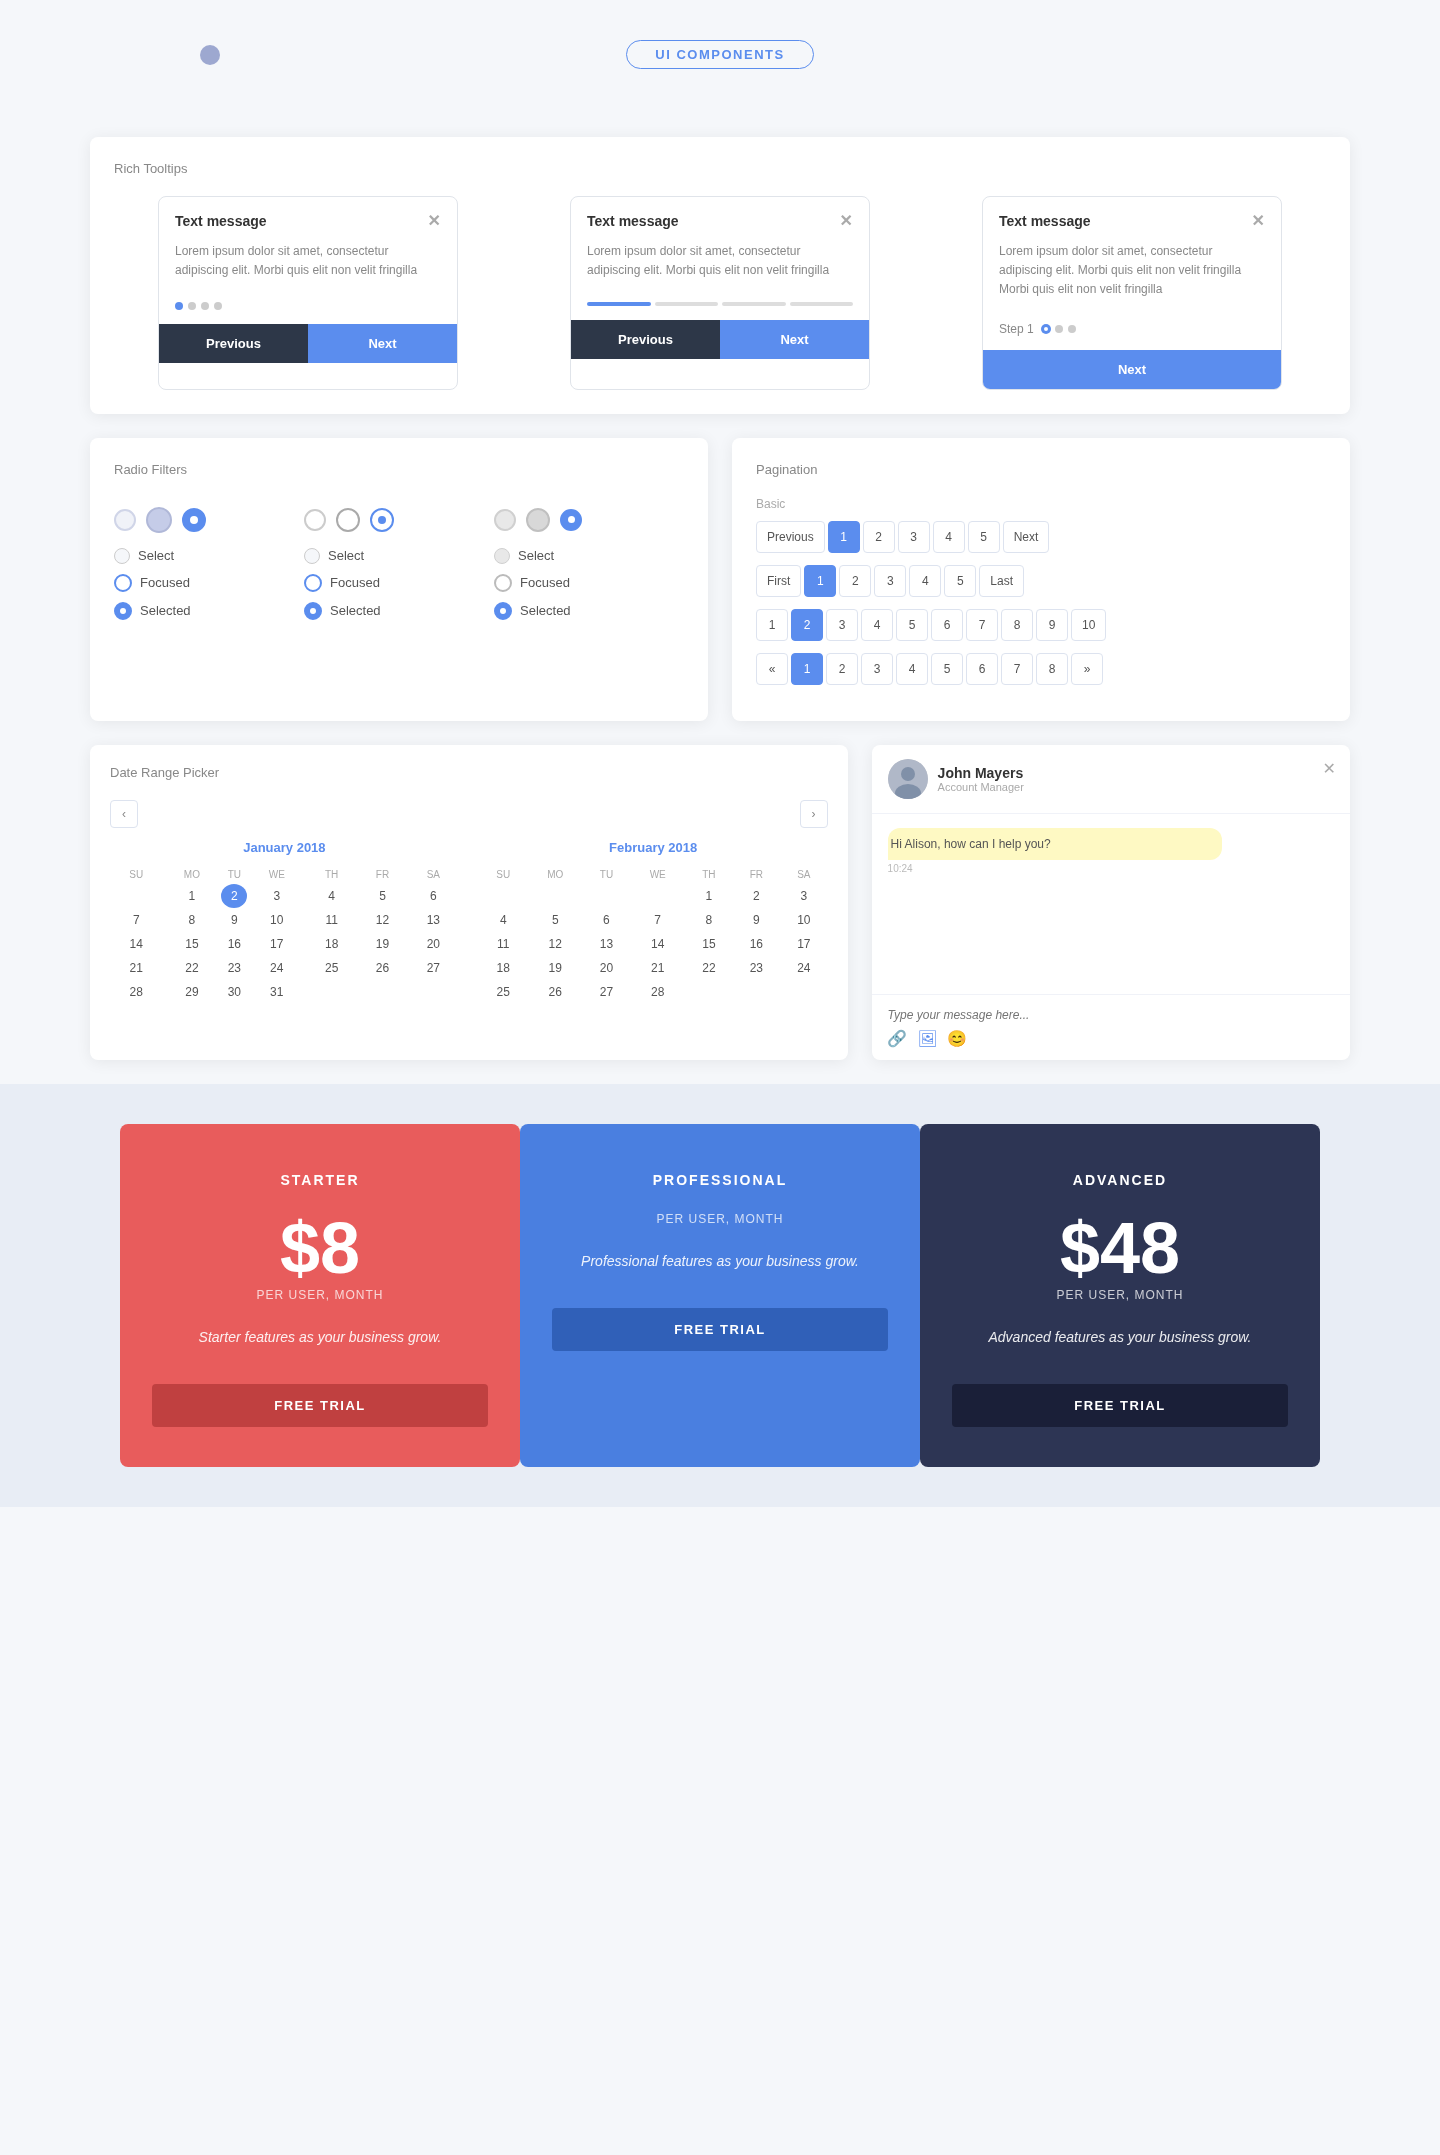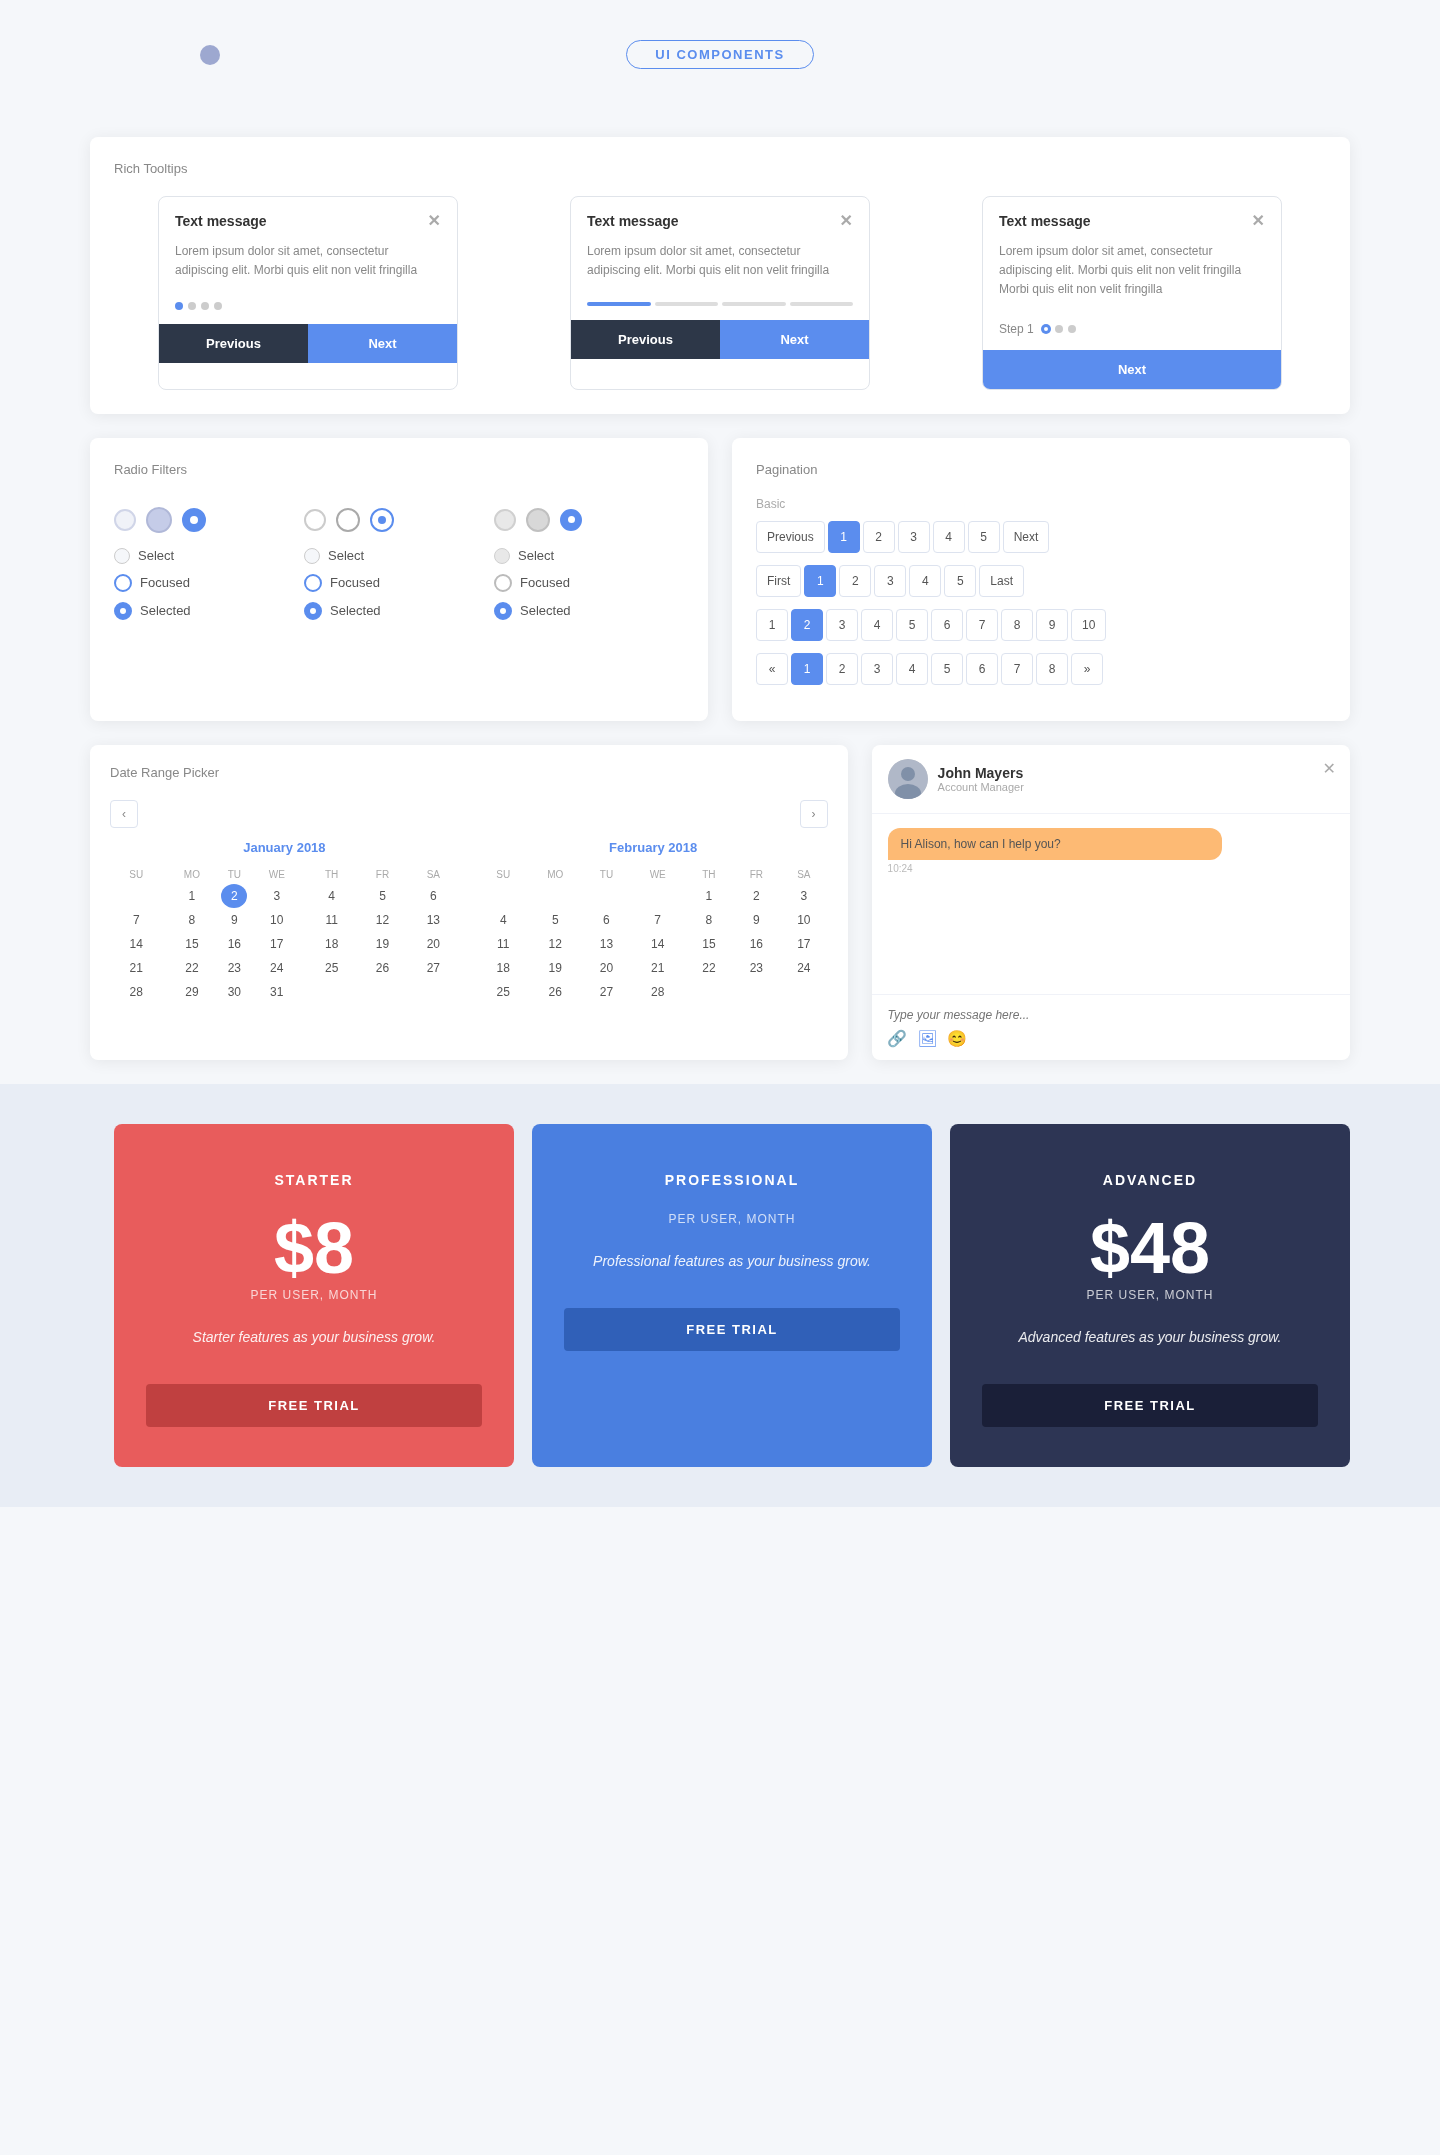--- a/index.html
+++ b/index.html
@@ -418,23 +418,23 @@
       cursor: pointer;
     }
     .chat-body {
       padding: 14px 16px;
       min-height: 180px;
       display: flex;
       flex-direction: column;
       gap: 12px;
     }
     .chat-bubble-left {
-      background: #fdba74;
+      background: #fef9c3;
       border-radius: 12px 12px 12px 0;
-      padding: 9px 13px;
+      padding: 9px 3px;
       font-size: 12px;
       color: #555;
       max-width: 75%;
       align-self: flex-start;
     }
     .chat-time {
       font-size: 10px;
       color: #bbb;
       margin-top: 3px;
     }
@@ -475,22 +475,22 @@
       color: #5b8dee;
       font-size: 16px;
       cursor: pointer;
     }
 
     
     .pricing-section {
       background: #e8edf5;
       padding: 40px 90px;
       display: flex;
-      gap: 18px;
-      justify-content: flex-end;
+      gap: 0;
+      justify-content: center;
     }
     .price-card {
       flex: 1;
       max-width: 400px;
       padding: 48px 32px 40px;
       text-align: center;
       border-radius: 8px;
     }
     .price-card.starter { background: #e85c5c; }
     .price-card.professional { background: #4a7fe0; }

